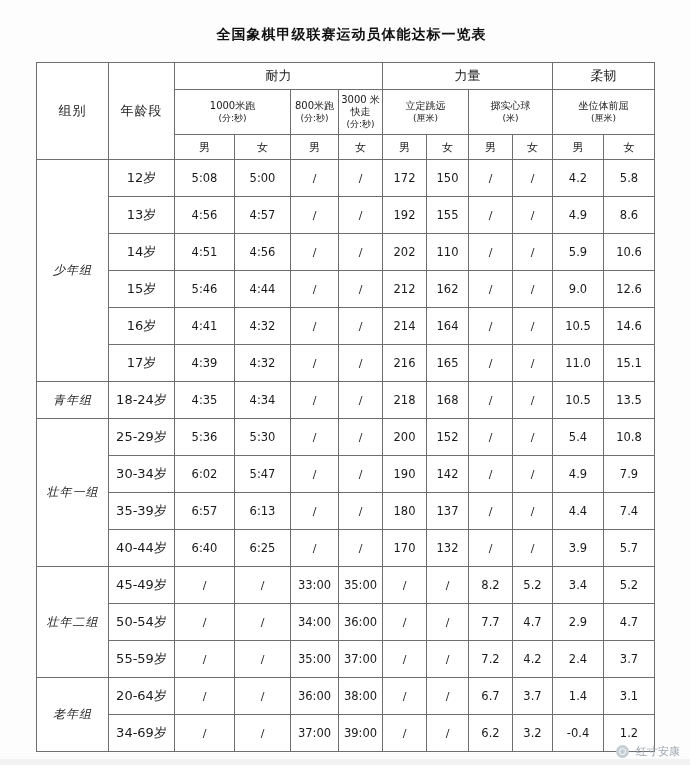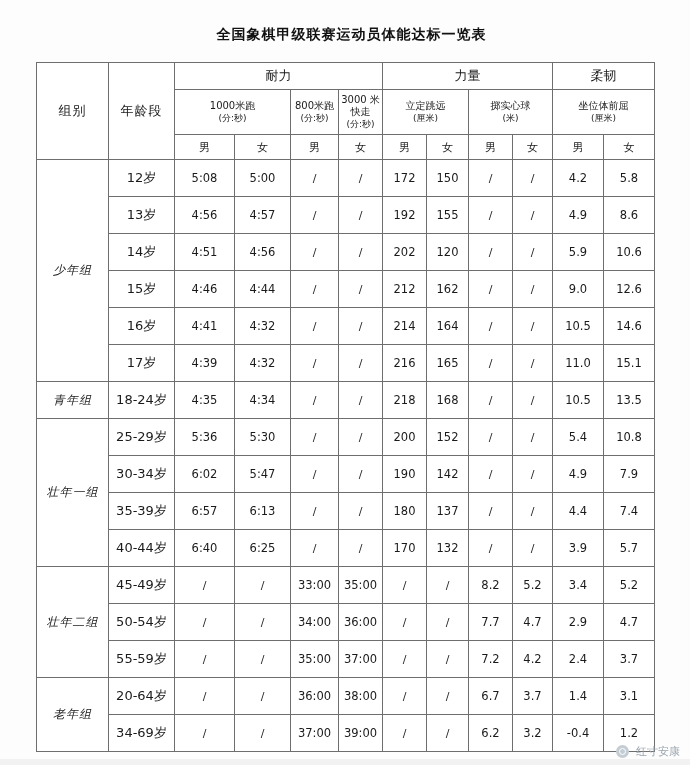--- a/index.html
+++ b/index.html
@@ -222,29 +222,29 @@
             <td class="val">4.9</td>
             <td class="val">8.6</td>
           </tr>
           <tr>
             <td class="age-cell">14岁</td>
             <td class="val">4:51</td>
             <td class="val">4:56</td>
             <td class="val slash">/</td>
             <td class="val slash">/</td>
             <td class="val">202</td>
-            <td class="val">120</td>
+            <td class="val">110</td>
             <td class="val slash">/</td>
             <td class="val slash">/</td>
             <td class="val">5.9</td>
             <td class="val">10.6</td>
           </tr>
           <tr>
             <td class="age-cell">15岁</td>
-            <td class="val">4:46</td>
+            <td class="val">5:46</td>
             <td class="val">4:44</td>
             <td class="val slash">/</td>
             <td class="val slash">/</td>
             <td class="val">212</td>
             <td class="val">162</td>
             <td class="val slash">/</td>
             <td class="val slash">/</td>
             <td class="val">9.0</td>
             <td class="val">12.6</td>
           </tr>

